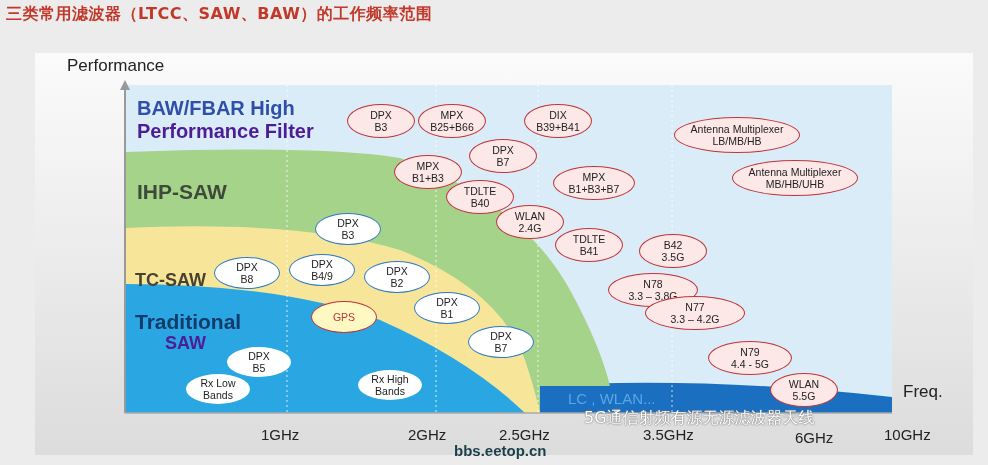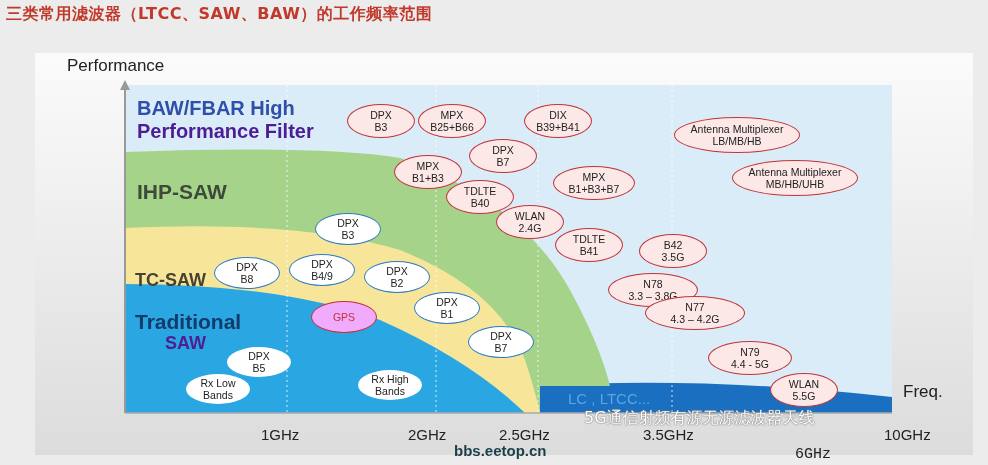--- a/index.html
+++ b/index.html
@@ -4,21 +4,21 @@
 <style>
   html,body{margin:0;padding:0;}
   body{width:988px;height:465px;position:relative;overflow:hidden;background:#ececec;font-family:"DejaVu Sans",sans-serif;}
   .title{position:absolute;left:6px;top:4px;font-size:16px;font-weight:bold;color:#c0392b;letter-spacing:0.5px;white-space:nowrap;}
   .panel{position:absolute;left:35px;top:53px;width:938px;height:402px;background:linear-gradient(#fbfbfb,#dcdcdc);}
   svg{position:absolute;left:0;top:0;}
   .ell{position:absolute;display:flex;flex-direction:column;align-items:center;justify-content:center;border-radius:50%;font-family:"Liberation Sans",sans-serif;font-size:10.5px;line-height:12px;color:#222;text-align:center;box-sizing:border-box;}
   .ell.red{background:#fde8e8;border:1.5px solid #c0343a;}
   .ell.blue{background:#fff;border:1.5px solid #2f7ac0;}
   .ell.white{background:#fff;border:none;}
-  .ell.gps{background:#f0abfc;border:1.5px solid #c0343a;color:#c0343a;}
+  .ell.gps{background:#fef9c3;border:1.5px solid #c0343a;color:#c0343a;}
   .lbl{position:absolute;font-family:"Liberation Sans",sans-serif;font-weight:bold;white-space:nowrap;}
   .axis-lbl{position:absolute;font-family:"Liberation Sans",sans-serif;font-size:15px;color:#222;white-space:nowrap;}
   .watermark{position:absolute;left:584px;top:408px;font-size:16px;color:#fff;text-shadow:0 0 2px #888,0 0 1px #555;white-space:nowrap;}
   .wm2{position:absolute;left:454px;top:442px;font-family:"Liberation Sans",sans-serif;font-weight:bold;font-size:15px;color:#1b3f4a;white-space:nowrap;}
 </style>
 </head>
 <body>
 
 <div class="title">三类常用滤波器（LTCC、SAW、BAW）的工作频率范围</div>
 
@@ -48,30 +48,30 @@
   <line x1="125" y1="413" x2="892" y2="413" stroke="#aaa" stroke-width="1.5"></line>
 </svg>
 
 <div class="axis-lbl" style="left:67px;top:56px;font-size:17px;">Performance</div>
 <div class="axis-lbl" style="left:903px;top:382px;font-size:17px;">Freq.</div>
 
 <div class="axis-lbl" style="left:261px;top:426px;">1GHz</div>
 <div class="axis-lbl" style="left:408px;top:426px;">2GHz</div>
 <div class="axis-lbl" style="left:499px;top:426px;">2.5GHz</div>
 <div class="axis-lbl" style="left:643px;top:426px;">3.5GHz</div>
-<div class="axis-lbl" style="left:795px;top:446px;font-family:Liberation Mono, monospace;">6GHz</div>
+<div class="axis-lbl" style="left:795px;top:429px;">6GHz</div>
 <div class="axis-lbl" style="left:884px;top:426px;">10GHz</div>
 
 <div class="lbl" style="left:137px;top:97px;font-size:20px;color:#2f4fa8;">BAW/FBAR High</div>
 <div class="lbl" style="left:137px;top:120px;font-size:20px;color:#4c1d95;">Performance Filter</div>
 <div class="lbl" style="left:137px;top:180px;font-size:21px;color:#3d4a3a;">IHP-SAW</div>
 <div class="lbl" style="left:135px;top:242px;font-size:18px;color:#4a4230;margin-top:28px;">TC-SAW</div>
 <div class="lbl" style="left:135px;top:310px;font-size:21px;color:#123a6a;">Traditional</div>
 <div class="lbl" style="left:165px;top:333px;font-size:18px;color:#4c1d95;">SAW</div>
-<div class="lbl" style="left:568px;top:390px;font-size:15px;color:#5aa6e6;font-weight:normal;">LC , LTCC...</div>
+<div class="lbl" style="left:568px;top:390px;font-size:15px;color:#5aa6e6;font-weight:normal;">LC , WLAN...</div>
 
 <div id="bubbles">
     <div class="ell red" style="left: 347px; top: 104px; width: 68px; height: 34px;">
       <span>DPX</span>
       <span>B3</span>
     </div>
     <div class="ell red" style="left: 418px; top: 104px; width: 68px; height: 34px;">
       <span>MPX</span>
       <span>B25+B66</span>
     </div>
@@ -114,21 +114,21 @@
     <div class="ell red" style="left: 639px; top: 234px; width: 68px; height: 34px;">
       <span>B42</span>
       <span>3.5G</span>
     </div>
     <div class="ell red" style="left: 608px; top: 273px; width: 90px; height: 34px;">
       <span>N78</span>
       <span>3.3 – 3.8G</span>
     </div>
     <div class="ell red" style="left: 645px; top: 296px; width: 100px; height: 34px;">
       <span>N77</span>
-      <span>4.3 – 4.2G</span>
+      <span>3.3 – 4.2G</span>
     </div>
     <div class="ell red" style="left: 708px; top: 341px; width: 84px; height: 34px;">
       <span>N79</span>
       <span>4.4 - 5G</span>
     </div>
     <div class="ell red" style="left: 770px; top: 373px; width: 68px; height: 34px;">
       <span>WLAN</span>
       <span>5.5G</span>
     </div>
     <div class="ell blue" style="left: 315px; top: 213px; width: 66px; height: 32px;">

